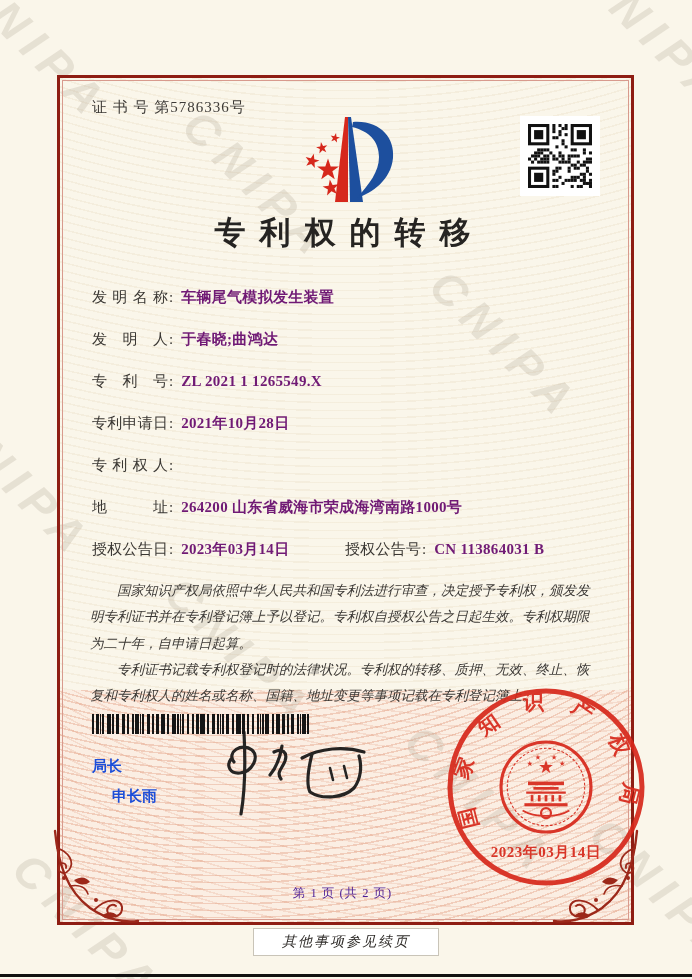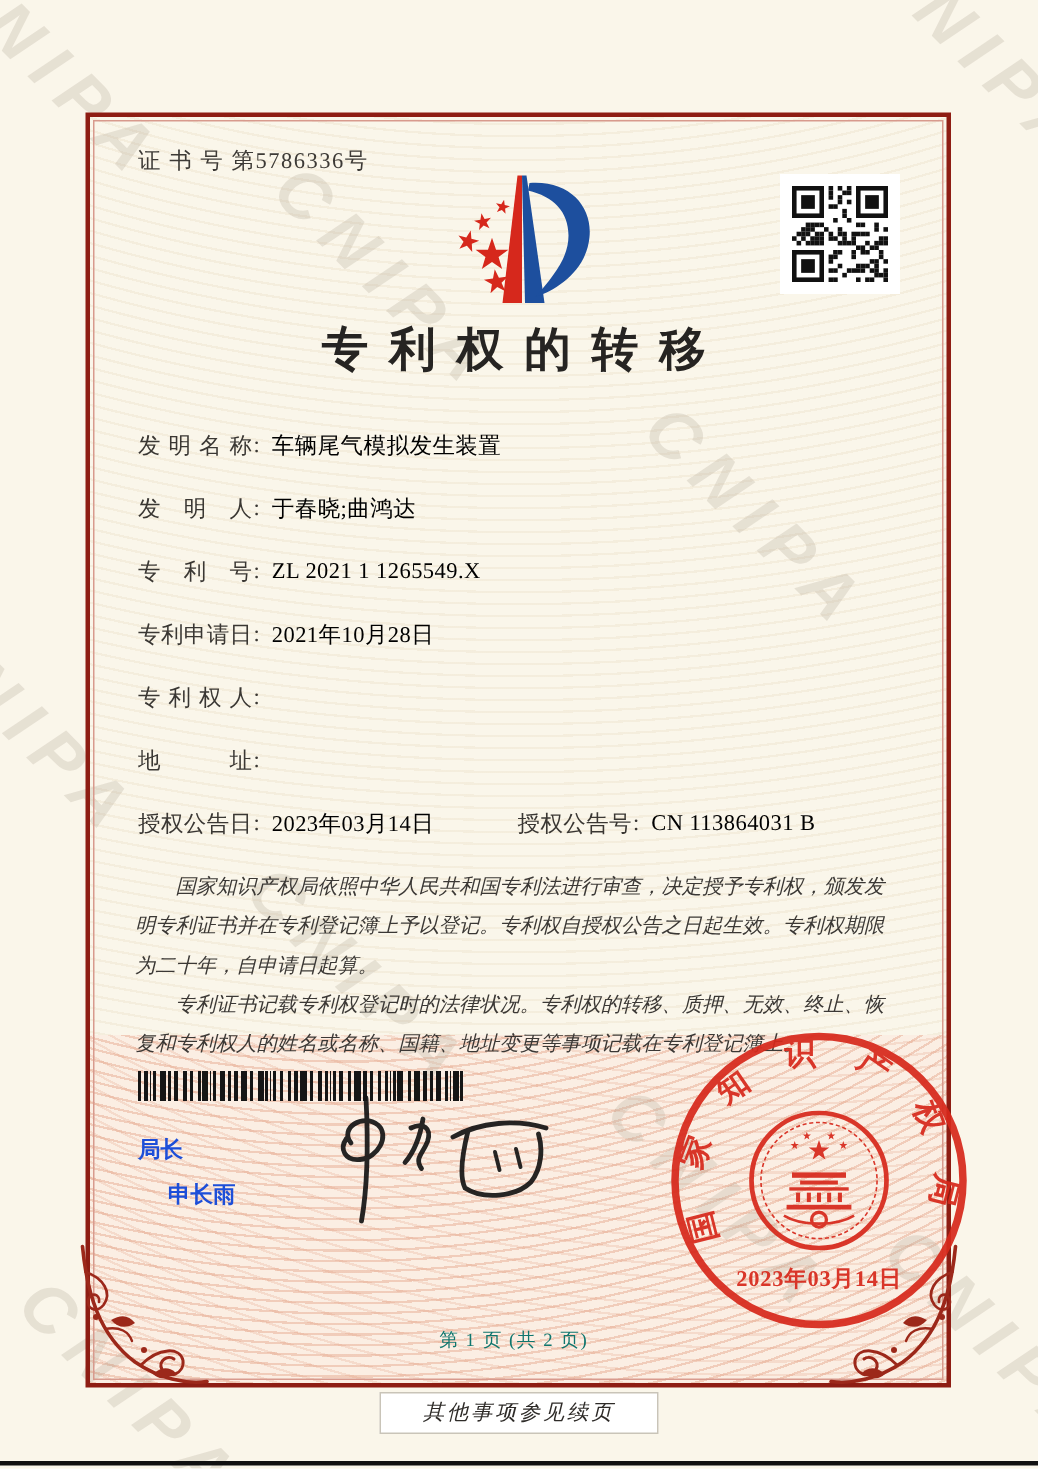--- a/index.html
+++ b/index.html
@@ -58,21 +58,21 @@
     letter-spacing:14px;text-indent:14px;
   }
   
   .fields{position:absolute;left:92px;top:276px;width:520px;z-index:4;}
   .frow{height:42px;display:flex;align-items:center;font-size:15px;color:#33302c;}
   .flabel{
     display:inline-block;width:76px;text-align:justify;text-align-last:justify;
     color:#3a3733;
   }
   .fcolon{margin:0 8px 0 1px;color:#3a3733;}
-  .fvalue{font-weight:normal;color:#000000;letter-spacing:0.3px;text-align:center;}
+  .fvalue{font-weight:bold;color:#701a75;letter-spacing:0.3px;text-align:center;}
   .grant-left{width:253px;display:flex;align-items:center;}
   .grant-right{display:flex;align-items:center;}
   
   .body-text{
     position:absolute;left:90px;top:578px;width:512px;z-index:4;
     font-size:13.5px;line-height:1.95;font-style:italic;color:#3b3835;
   }
   .body-text p{margin:0;text-indent:2em;}
   
   .barcode{
@@ -87,21 +87,21 @@
     font-family:"Liberation Sans","DejaVu Sans",sans-serif;
     font-weight:600;font-size:15px;color:#1d4ed8;
   }
   .signer-title{top:757px;}
   .signer-name{top:787px;margin-left:20px;}
   .signature{position:absolute;left:198px;top:728px;width:175px;height:90px;z-index:4;}
   .seal{position:absolute;left:446px;top:687px;width:200px;height:200px;z-index:6;opacity:0.92;}
   
   .page-info{
     position:absolute;left:57px;top:885px;width:571px;z-index:4;
-    text-align:center;font-size:12.5px;color:#0f766e;letter-spacing:1px;
+    text-align:center;font-size:12.5px;color:#4c1d95;letter-spacing:1px;
   }
   .note-box{
     position:absolute;left:50%;top:928px;transform:translateX(-50%);z-index:4;
     background:#ffffff;border:1px solid #c9c4b8;padding:4px 28px;
     font-size:14px;font-style:italic;color:#2e2b28;letter-spacing:2px;white-space:nowrap;
   }
   .bottom-line{position:absolute;left:0;top:974px;width:692px;height:3px;background:#111;z-index:7;}
 </style>
 </head>
 <body>
@@ -314,20 +314,21 @@
         <span class="fcolon">:</span>
       <span class="fvalue">2021年10月28日</span>
     </div>
     <div class="frow">
       <span class="flabel">专利权人</span>
         <span class="fcolon">:</span>
     </div>
     <div class="frow">
       <span class="flabel">地址</span>
         <span class="fcolon">:</span>
+      <span class="fvalue">264200 山东省威海市荣成海湾南路1000号</span>
     </div>
     <div class="frow">
       <span class="grant-left">
         <span class="flabel">授权公告日</span>
           <span class="fcolon">:</span>
         <span class="fvalue">2023年03月14日</span>
       </span>
       <span class="grant-right">
         <span class="flabel">授权公告号</span>
           <span class="fcolon">:</span>

